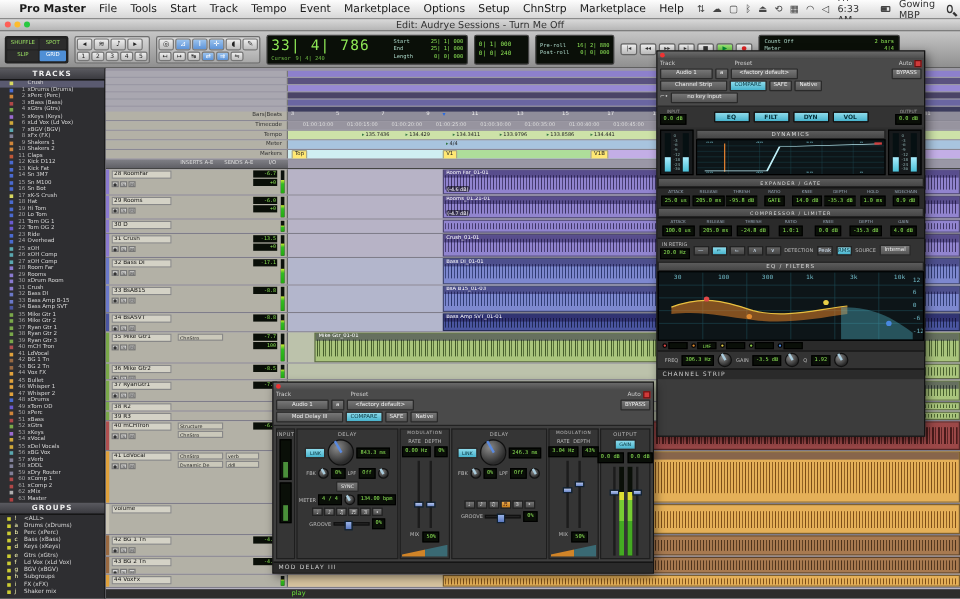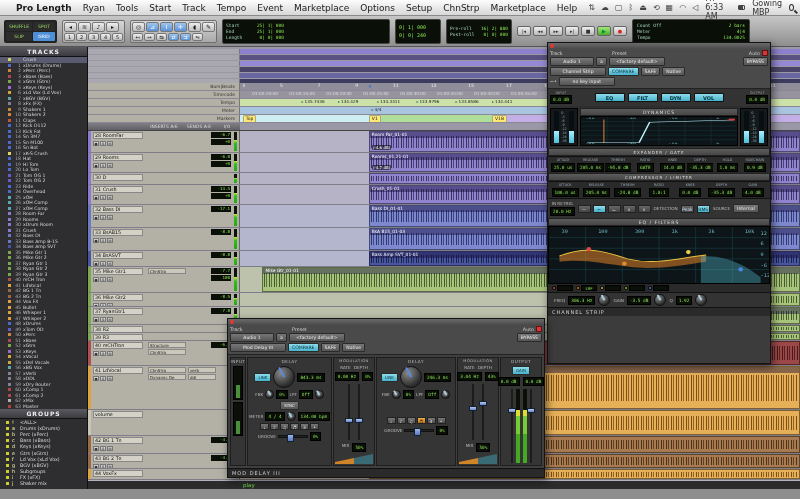--- a/index.html
+++ b/index.html
@@ -227,22 +227,22 @@
     background:linear-gradient(#dd3 0 12%,#7c3 12% 45%,#4a2 45%);}
 </style>
 </head>
 <body>
 
 <div id="screen">
 
   <div class="menubar">
     <span class="apple"></span>
     <span id="menus" style="display: flex;">
-        <span class="menu bold">Pro Length</span>
-        <span class="menu">Ryan</span>
+        <span class="menu bold">Pro Master</span>
+        <span class="menu">File</span>
         <span class="menu">Tools</span>
         <span class="menu">Start</span>
         <span class="menu">Track</span>
         <span class="menu">Tempo</span>
         <span class="menu">Event</span>
         <span class="menu">Marketplace</span>
         <span class="menu">Options</span>
         <span class="menu">Setup</span>
         <span class="menu">ChnStrp</span>
         <span class="menu">Marketplace</span>
@@ -262,20 +262,26 @@
         </span>
       <span>Fri 6:33 AM</span>
       <span class="batt">
           <i></i>
         </span>
       <span>Gowing MBP</span>
       <span class="spot"></span>
     </span>
   </div>
 
+  <div class="titlebar">
+    <span class="tl r"></span>
+    <span class="tl y"></span>
+    <span class="tl g"></span>
+    <span class="wtitle">Edit: Audrye Sessions - Turn Me Off</span>
+  </div>
 
   <div class="toolbar">
     <span class="modegrid">
       <span class="mode">SHUFFLE</span>
       <span class="mode">SPOT</span>
       <span class="mode">SLIP</span>
       <span class="mode on">GRID</span>
     </span>
     <span class="cluster">
       <span class="crow">
@@ -304,20 +310,27 @@
       <span class="crow">
         <span class="tbtn small">↤</span>
         <span class="tbtn small">↦</span>
         <span class="tbtn small">↹</span>
         <span class="tbtn small on">⇄</span>
         <span class="tbtn small on">⇉</span>
         <span class="tbtn small">⇋</span>
       </span>
     </span>
     <span class="lcd mainlcd">
+      <span class="mc-left">
+        <span class="mc-big">33| 4| 786</span>
+        <span class="mc-cur">
+          <span>Cursor</span>
+          <span>9| 4| 240</span>
+        </span>
+      </span>
       <span class="mc-right">
         <span class="sel-line">
             <span class="sl">Start</span>
             <span>25| 1| 000</span>
           </span>
         <span class="sel-line">
             <span class="sl">End</span>
             <span>25| 1| 000</span>
           </span>
         <span class="sel-line">

